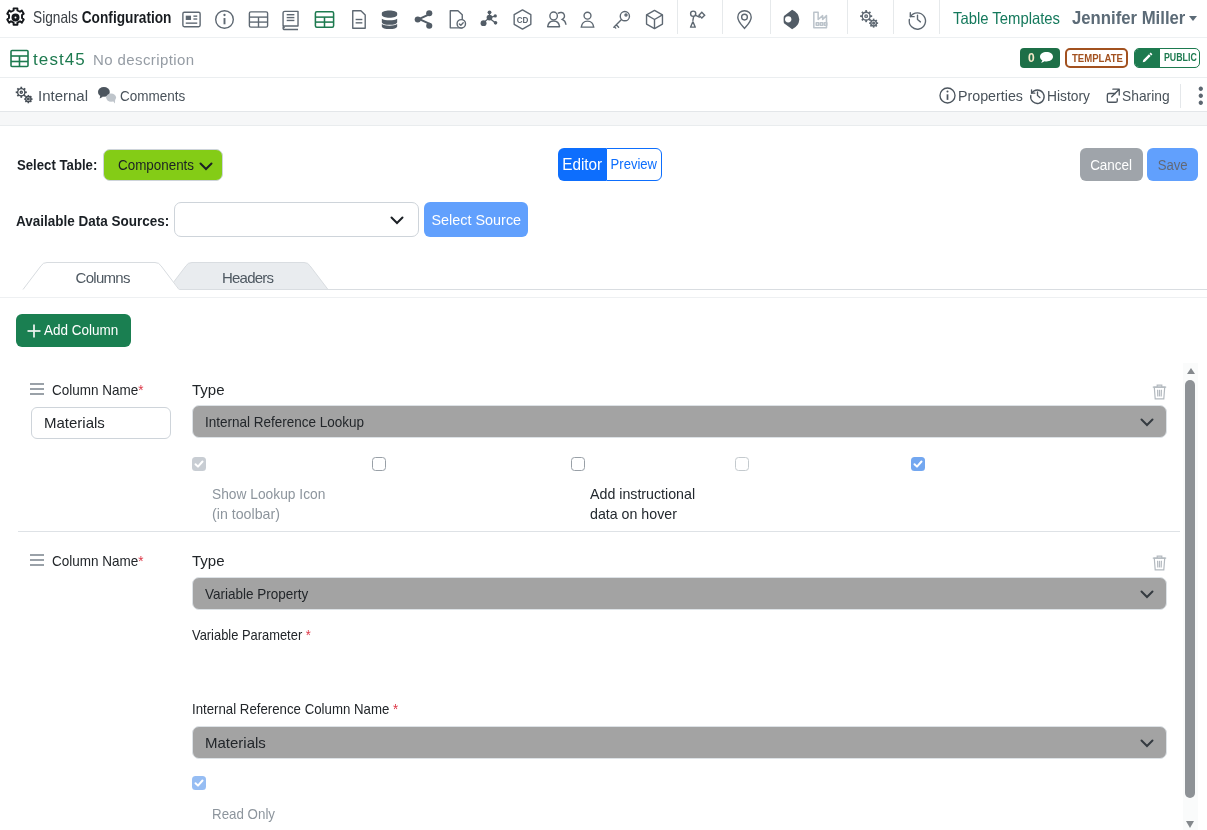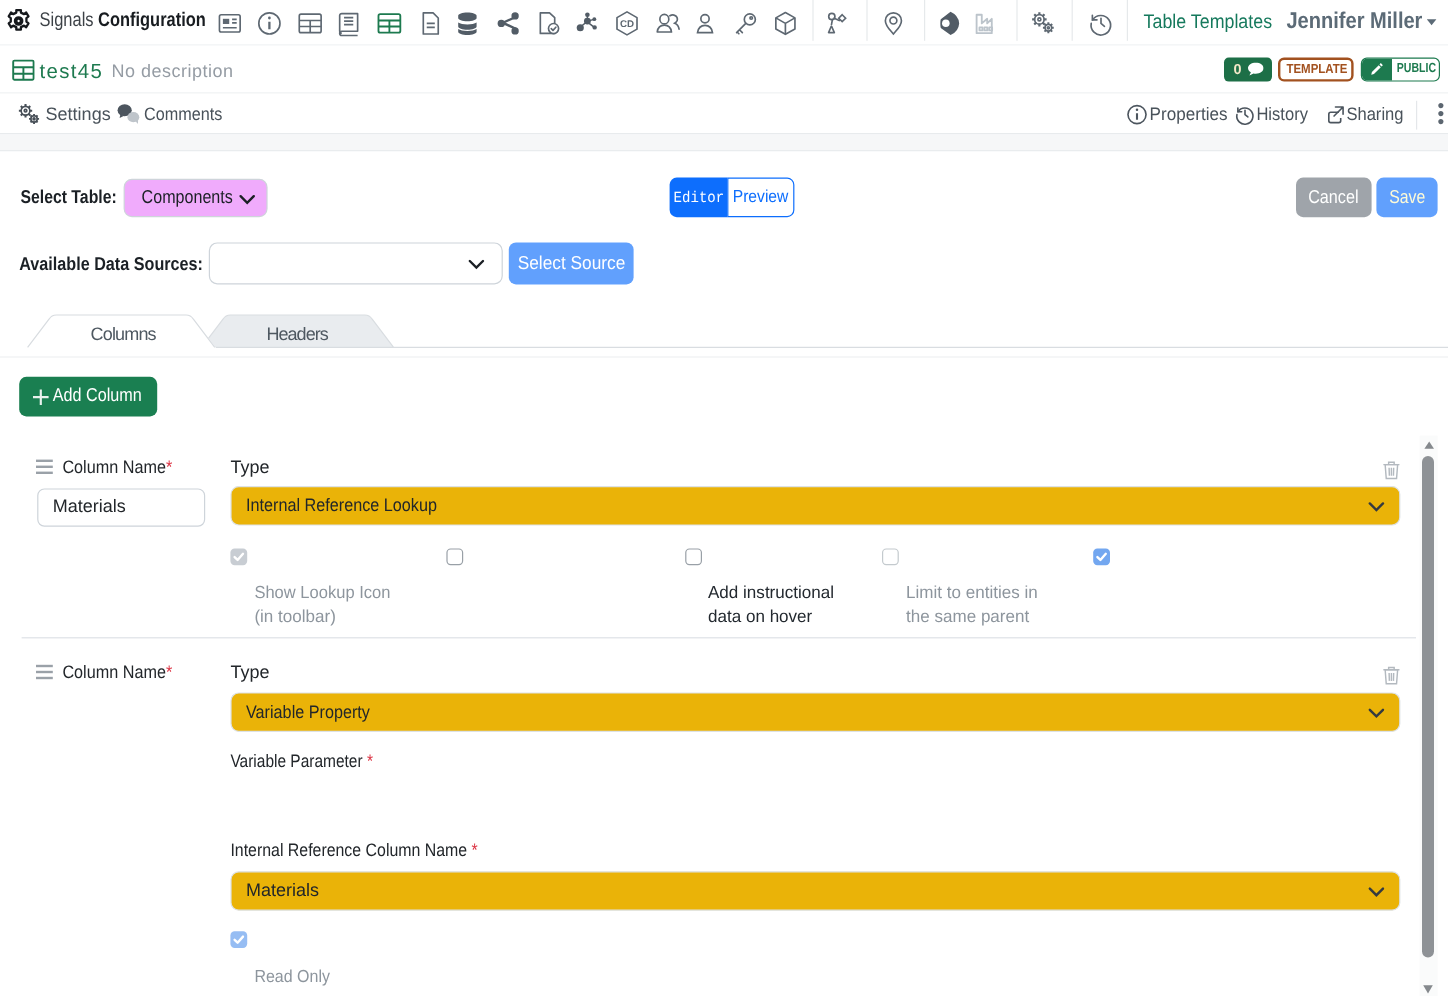--- a/index.html
+++ b/index.html
@@ -4,21 +4,21 @@
 <style>
 * { margin:0; padding:0; box-sizing:border-box; }
 html,body { width:1207px; height:830px; overflow:hidden; background:#fff;
   font-family:"Liberation Sans", sans-serif; }
 .abs { position:absolute; }
 #page { position:relative; width:1207px; height:830px; }
 .sx { display:inline-block; transform-origin:0 50%; white-space:pre; }
 .ico { position:absolute; top:8px; width:23px; height:23px; }
 .ico svg { display:block; }
 .hdiv { position:absolute; top:0; height:34px; width:1px; background:#e6e9eb; }
-.sel { position:absolute; background:#eab308; border:1px solid #dde2e6; border-radius:7px;
+.sel { position:absolute; background:#a3a3a3; border:1px solid #dde2e6; border-radius:7px;
   font-size:15px; color:#22262a; display:flex; align-items:center; padding-left:12px; }
 .chev { position:absolute; right:12px; top:50%; margin-top:-4px; }
 .cb { position:absolute; width:14px; height:14px; border-radius:3.5px; }
 .cb-on { background:#73a7f0; }
 .cb-on-dis { background:#c8cdd3; }
 .cb-off { background:#fff; border:1px solid #99a0a7; }
 .cb-off-dis { background:#fff; border:1px solid #c4cace; }
 .cb svg { display:block; margin:2px auto; }
 .cblabel { position:absolute; font-size:14.5px; line-height:20px;margin-top:31px; }
 .gray { color:#8d959d; }
@@ -266,21 +266,21 @@
         <line x1="15.8" y1="10.9" x2="15.8" y2="13.0" transform="rotate(0 15.8 15.5)" stroke-width="1.7"></line>
         <line x1="15.8" y1="10.9" x2="15.8" y2="13.0" transform="rotate(45 15.8 15.5)" stroke-width="1.7"></line>
         <line x1="15.8" y1="10.9" x2="15.8" y2="13.0" transform="rotate(90 15.8 15.5)" stroke-width="1.7"></line>
         <line x1="15.8" y1="10.9" x2="15.8" y2="13.0" transform="rotate(135 15.8 15.5)" stroke-width="1.7"></line>
         <line x1="15.8" y1="10.9" x2="15.8" y2="13.0" transform="rotate(180 15.8 15.5)" stroke-width="1.7"></line>
         <line x1="15.8" y1="10.9" x2="15.8" y2="13.0" transform="rotate(225 15.8 15.5)" stroke-width="1.7"></line>
         <line x1="15.8" y1="10.9" x2="15.8" y2="13.0" transform="rotate(270 15.8 15.5)" stroke-width="1.7"></line>
         <line x1="15.8" y1="10.9" x2="15.8" y2="13.0" transform="rotate(315 15.8 15.5)" stroke-width="1.7"></line>
       </svg>
     </span>
-<span class="abs" style="left:38px;top:87px;font-size:15px;color:#49525a;">Settings</span>
+<span class="abs" style="left:38px;top:87px;font-size:15px;color:#49525a;">Internal</span>
 <span class="ico" id="icomments" style="left:97px;top:86px">
       <svg width="21" height="20" viewBox="0 0 22 21" fill="#4c555e">
         <ellipse cx="7.2" cy="6.2" rx="6.2" ry="5.2"></ellipse>
         <path d="M3.5 9.5L2.8 13l3.5-1.8z"></path>
         <g fill="#bfc5cb">
           <ellipse cx="14.8" cy="12.2" rx="5.2" ry="4.4"></ellipse>
           <path d="M16.5 15.5l2.3 2.8.2-3.8z"></path>
         </g>
       </svg>
     </span>
@@ -308,34 +308,34 @@
         <path d="M12.5 4h8v7.5M20.5 4L11 13.5" stroke-linecap="round"></path>
       </svg>
     </span>
 <span class="abs" style="left:1122px;top:87px;font-size:15px;color:#49525a;"><span class="sx" style="transform:scaleX(.92);">Sharing</span></span>
 <span class="abs" style="left:1180px;top:84px;width:1px;height:24px;background:#e4e7ea;"></span>
 <span class="abs" style="left:1198px;top:85px;color:#5c6670;font-size:16px;line-height:7px;letter-spacing:0;">•<br>•<br>•</span>
 
 <div class="abs" style="left:0;top:112px;width:1207px;height:14px;background:#f6f7f8;border-bottom:1px solid #e9ecee;"></div>
 
 <span class="abs" style="left:17px;top:156px;font-size:15.5px;font-weight:bold;color:#1b2025;"><span class="sx" style="transform:scaleX(.85);">Select Table:</span></span>
-<div class="abs" style="left:103px;top:149px;width:120px;height:32px;background:#f0abfc;border:1px solid #ced4da;border-radius:7px;">
+<div class="abs" style="left:103px;top:149px;width:120px;height:32px;background:#84cc16;border:1px solid #ced4da;border-radius:7px;">
   <span style="position:absolute;left:14px;top:6px;font-size:15.5px;color:#1b2025;"><span class="sx" style="transform:scaleX(.865);">Components</span></span>
   <svg style="position:absolute;right:9px;top:12px" width="14" height="9" viewBox="0 0 14 9" fill="none" stroke="#1b2025" stroke-width="2" stroke-linecap="round">
         <path d="M1.5 1.5L7 7l5.5-5.5"></path>
       </svg>
 </div>
 
 <div class="abs" style="left:558px;top:148px;width:104px;height:33px;">
-  <span style="position:absolute;left:0;top:0;width:48px;height:33px;background:#0d6efd;border-radius:6px 0 0 6px;color:#fff;font-size:13px;text-align:center;line-height:33px;font-family:Liberation Mono, monospace;"><span class="sx" style="transform:scaleX(.9);transform-origin:50% 50%;">Editor</span></span>
+  <span style="position:absolute;left:0;top:0;width:48px;height:33px;background:#0d6efd;border-radius:6px 0 0 6px;color:#fff;font-size:17px;text-align:center;line-height:33px;"><span class="sx" style="transform:scaleX(.9);transform-origin:50% 50%;">Editor</span></span>
   <span style="position:absolute;left:48px;top:0;width:56px;height:33px;background:#fff;border:1px solid #0d6efd;border-radius:0 6px 6px 0;color:#0d6efd;font-size:14.5px;text-align:center;line-height:31px;"><span class="sx" style="transform:scaleX(.9);transform-origin:50% 50%;">Preview</span></span>
 </div>
 
 <span class="abs" style="left:1080px;top:148px;width:63px;height:33px;background:#6c757d;opacity:.65;border-radius:6px;color:#fff;font-size:15.5px;text-align:center;line-height:33px;"><span class="sx" style="transform:scaleX(.87);transform-origin:50% 50%;">Cancel</span></span>
-<span class="abs" style="left:1147px;top:148px;width:51px;height:33px;background:#0d6efd;opacity:.65;border-radius:6px;color:#fef9c3;font-size:15.5px;text-align:center;line-height:33px;"><span class="sx" style="transform:scaleX(.85);transform-origin:50% 50%;">Save</span></span>
+<span class="abs" style="left:1147px;top:148px;width:51px;height:33px;background:#0d6efd;opacity:.65;border-radius:6px;color:#0f172a;font-size:15.5px;text-align:center;line-height:33px;"><span class="sx" style="transform:scaleX(.85);transform-origin:50% 50%;">Save</span></span>
 
 <span class="abs" style="left:16px;top:212px;font-size:15.5px;font-weight:bold;color:#1b2025;"><span class="sx" style="transform:scaleX(.87);">Available Data Sources:</span></span>
 <div class="abs" style="left:174px;top:202px;width:245px;height:35px;background:#fff;border:1px solid #ced4da;border-radius:7px;">
   <svg style="position:absolute;right:14px;top:13px" width="14" height="9" viewBox="0 0 14 9" fill="none" stroke="#1b2025" stroke-width="2" stroke-linecap="round">
         <path d="M1.5 1.5L7 7l5.5-5.5"></path>
       </svg>
 </div>
 <span class="abs" style="left:424px;top:202px;width:104px;height:35px;background:#0d6efd;opacity:.65;border-radius:6px;color:#fff;font-size:15.5px;text-align:center;line-height:35px;"><span class="sx" style="transform:scaleX(.93);transform-origin:50% 50%;">Select Source</span></span>
 
 <svg class="abs" style="left:0;top:260px" width="1207" height="32" viewBox="0 0 1207 32">
@@ -383,21 +383,20 @@
 <span class="cb cb-on-dis" style="left:192px;top:457px;">
       <svg width="10" height="10" viewBox="0 0 10 10" fill="none" stroke="#fff" stroke-width="2" stroke-linecap="round" stroke-linejoin="round">
         <path d="M1.5 5.2L4 7.6 8.5 2.5"></path>
       </svg>
     </span>
 <span class="cblabel gray" style="left:212px;top:453px;"><span class="sx" style="transform:scaleX(.95);">Show Lookup Icon</span><br><span class="sx" style="transform:scaleX(.98);">(in toolbar)</span></span>
 <span class="cb cb-off" style="left:372px;top:457px;"></span>
 <span class="cb cb-off" style="left:571px;top:457px;"></span>
 <span class="cblabel dark" style="left:590px;top:453px;"><span class="sx" style="transform:scaleX(.98);">Add instructional</span><br><span class="sx" style="transform:scaleX(.98);">data on hover</span></span>
 <span class="cb cb-off-dis" style="left:735px;top:457px;"></span>
-<span class="cblabel gray" style="left:755px;top:453px;"><span class="sx" style="transform:scaleX(.98);">Limit to entities in</span><br><span class="sx" style="transform:scaleX(.98);">the same parent</span></span>
 <span class="cb cb-on" style="left:911px;top:457px;">
       <svg width="10" height="10" viewBox="0 0 10 10" fill="none" stroke="#fff" stroke-width="2" stroke-linecap="round" stroke-linejoin="round">
         <path d="M1.5 5.2L4 7.6 8.5 2.5"></path>
       </svg>
     </span>
 
 <div class="abs" style="left:18px;top:531px;width:1162px;height:1px;background:#dee2e6;"></div>
 
 <span class="abs" style="left:30px;top:554px;width:14px;height:2px;background:#9aa1a8;"></span>
 <span class="abs" style="left:30px;top:559px;width:14px;height:2px;background:#9aa1a8;"></span>

